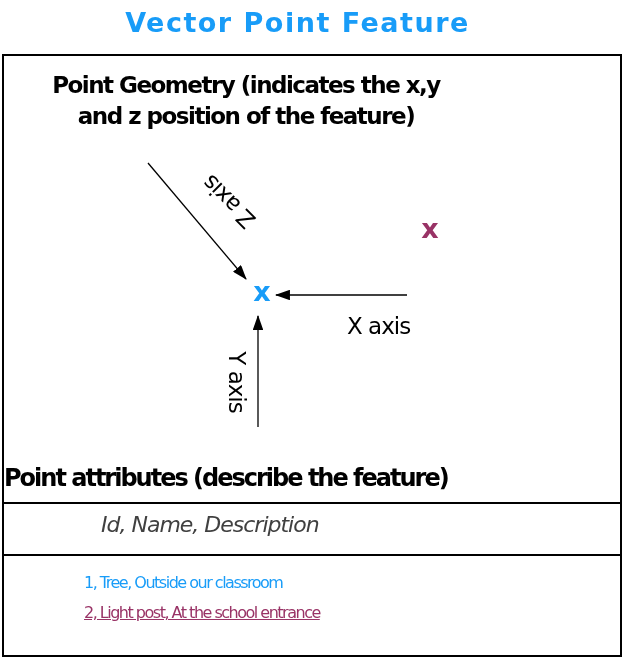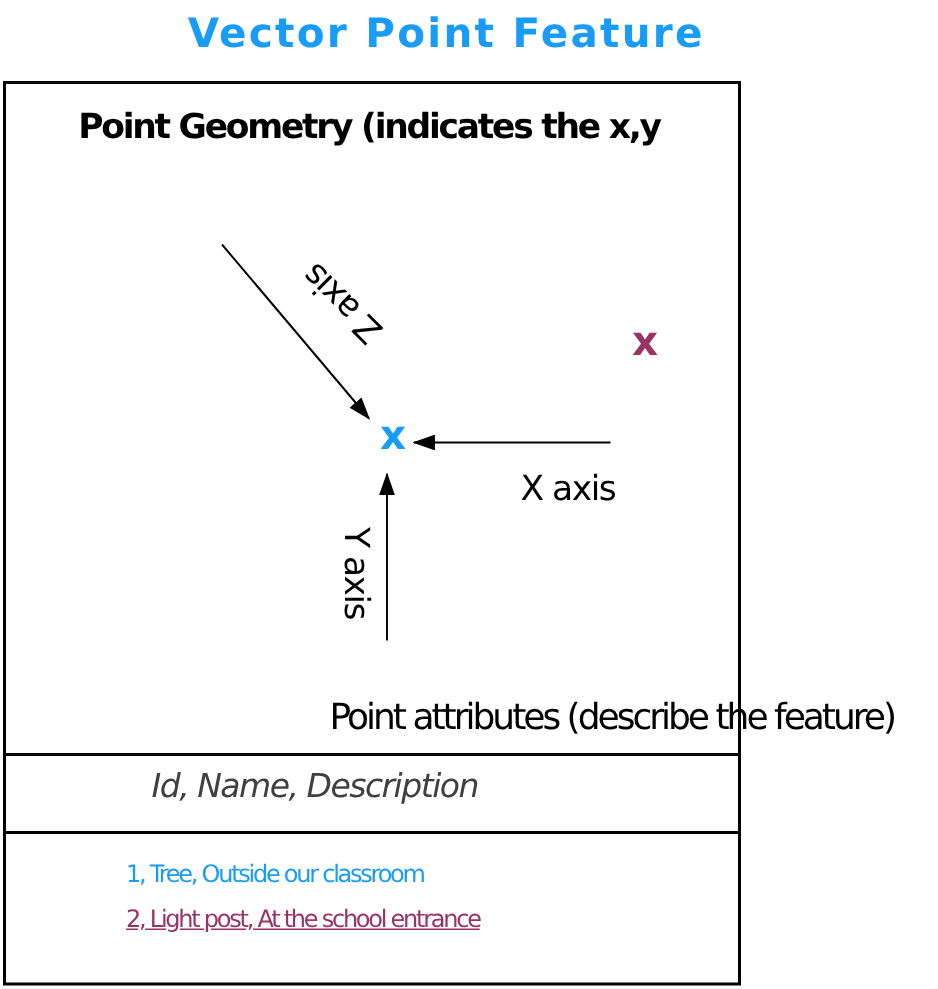--- a/index.html
+++ b/index.html
@@ -10,42 +10,42 @@
   }
   *{margin:0;padding:0;box-sizing:border-box;}
   html,body{width:625px;height:659px;background:var(--bg);overflow:hidden;
     font-family:"DejaVu Sans","Liberation Sans",sans-serif;}
   .stage{position:relative;width:625px;height:659px;background:var(--bg);}
 
   .title{position:absolute;top:6px;left:0;width:595px;text-align:center;
     font-size:27px;font-weight:bold;letter-spacing:1.5px;line-height:34px;
     color:var(--accent-blue);}
 
-  .outer-box{position:absolute;left:2px;top:54px;width:492px;height:603px;
+  .outer-box{position:absolute;left:2px;top:54px;width:620px;height:603px;
     border:2px solid var(--line);background:var(--bg);}
 
   .geom-heading{position:absolute;top:14px;left:0;width:484px;text-align:center;
     font-size:23px;font-weight:bold;letter-spacing:-1.5px;line-height:31px;color:#000;}
 
   .diagram-svg{position:absolute;left:0;top:0;width:616px;height:599px;}
   .diagram-svg line{stroke:var(--line);stroke-width:1.3;}
   .diagram-svg .arrowhead{fill:var(--line);}
 
   .axis-label{position:absolute;font-size:23px;color:#000;letter-spacing:-1px;white-space:nowrap;}
   .z-label{left:225px;top:146px;transform:translate(-50%,-50%) rotate(225deg);}
   .x-label{left:299px;top:257px;margin-left:44px;}
   .y-label{left:233px;top:326px;transform:translate(-50%,-50%) rotate(90deg);}
 
   .point-marker{position:absolute;font-size:27px;font-weight:bold;line-height:1;
     transform:translate(-50%,-50%);}
   .point-origin{left:258px;top:235px;color:var(--accent-blue);}
   .point-feature{left:426px;top:172px;color:var(--accent-purple);}
 
-  .attr-heading{position:absolute;top:408px;left:0;width:592px;text-align:right;
-    font-size:24px;font-weight:normal;letter-spacing:-2px;color:#000;}
+  .attr-heading{position:absolute;top:408px;left:0;width:592px;text-align:left;
+    font-size:24px;font-weight:bold;letter-spacing:-2px;color:#000;}
 
   .divider{position:absolute;left:-2px;right:-2px;height:2px;background:var(--line);}
   .divider-1{top:446px;}
   .divider-2{top:498px;}
 
   .fields-row{position:absolute;top:455px;left:97px;font-size:22px;font-style:italic;
     letter-spacing:-1px;line-height:28px;color:#404040;white-space:nowrap;}
 
   .records{position:absolute;top:512px;left:80px;font-size:16px;letter-spacing:-1.5px;
     line-height:30px;white-space:nowrap;}
@@ -56,20 +56,21 @@
 <body>
 
 <div class="stage">
 
   <div class="title">Vector Point Feature</div>
 
   <div class="outer-box">
 
     <div class="geom-heading">
       <div>Point Geometry (indicates the x,y</div>
+      <div>and z position of the feature)</div>
     </div>
 
     <svg class="diagram-svg" viewBox="0 0 616 599" xmlns="http://www.w3.org/2000/svg">
       <defs>
         <marker id="arrow" viewBox="0 0 10 7" markerWidth="15" markerHeight="10.5" refX="9.3" refY="3.5" orient="auto" markerUnits="userSpaceOnUse">
           <polygon class="arrowhead" points="0,0 10,3.5 0,7"></polygon>
         </marker>
       </defs>
       <line x1="144" y1="107" x2="242" y2="223" marker-end="url(#arrow)"></line>
       <line x1="403" y1="239" x2="272" y2="239" marker-end="url(#arrow)"></line>

